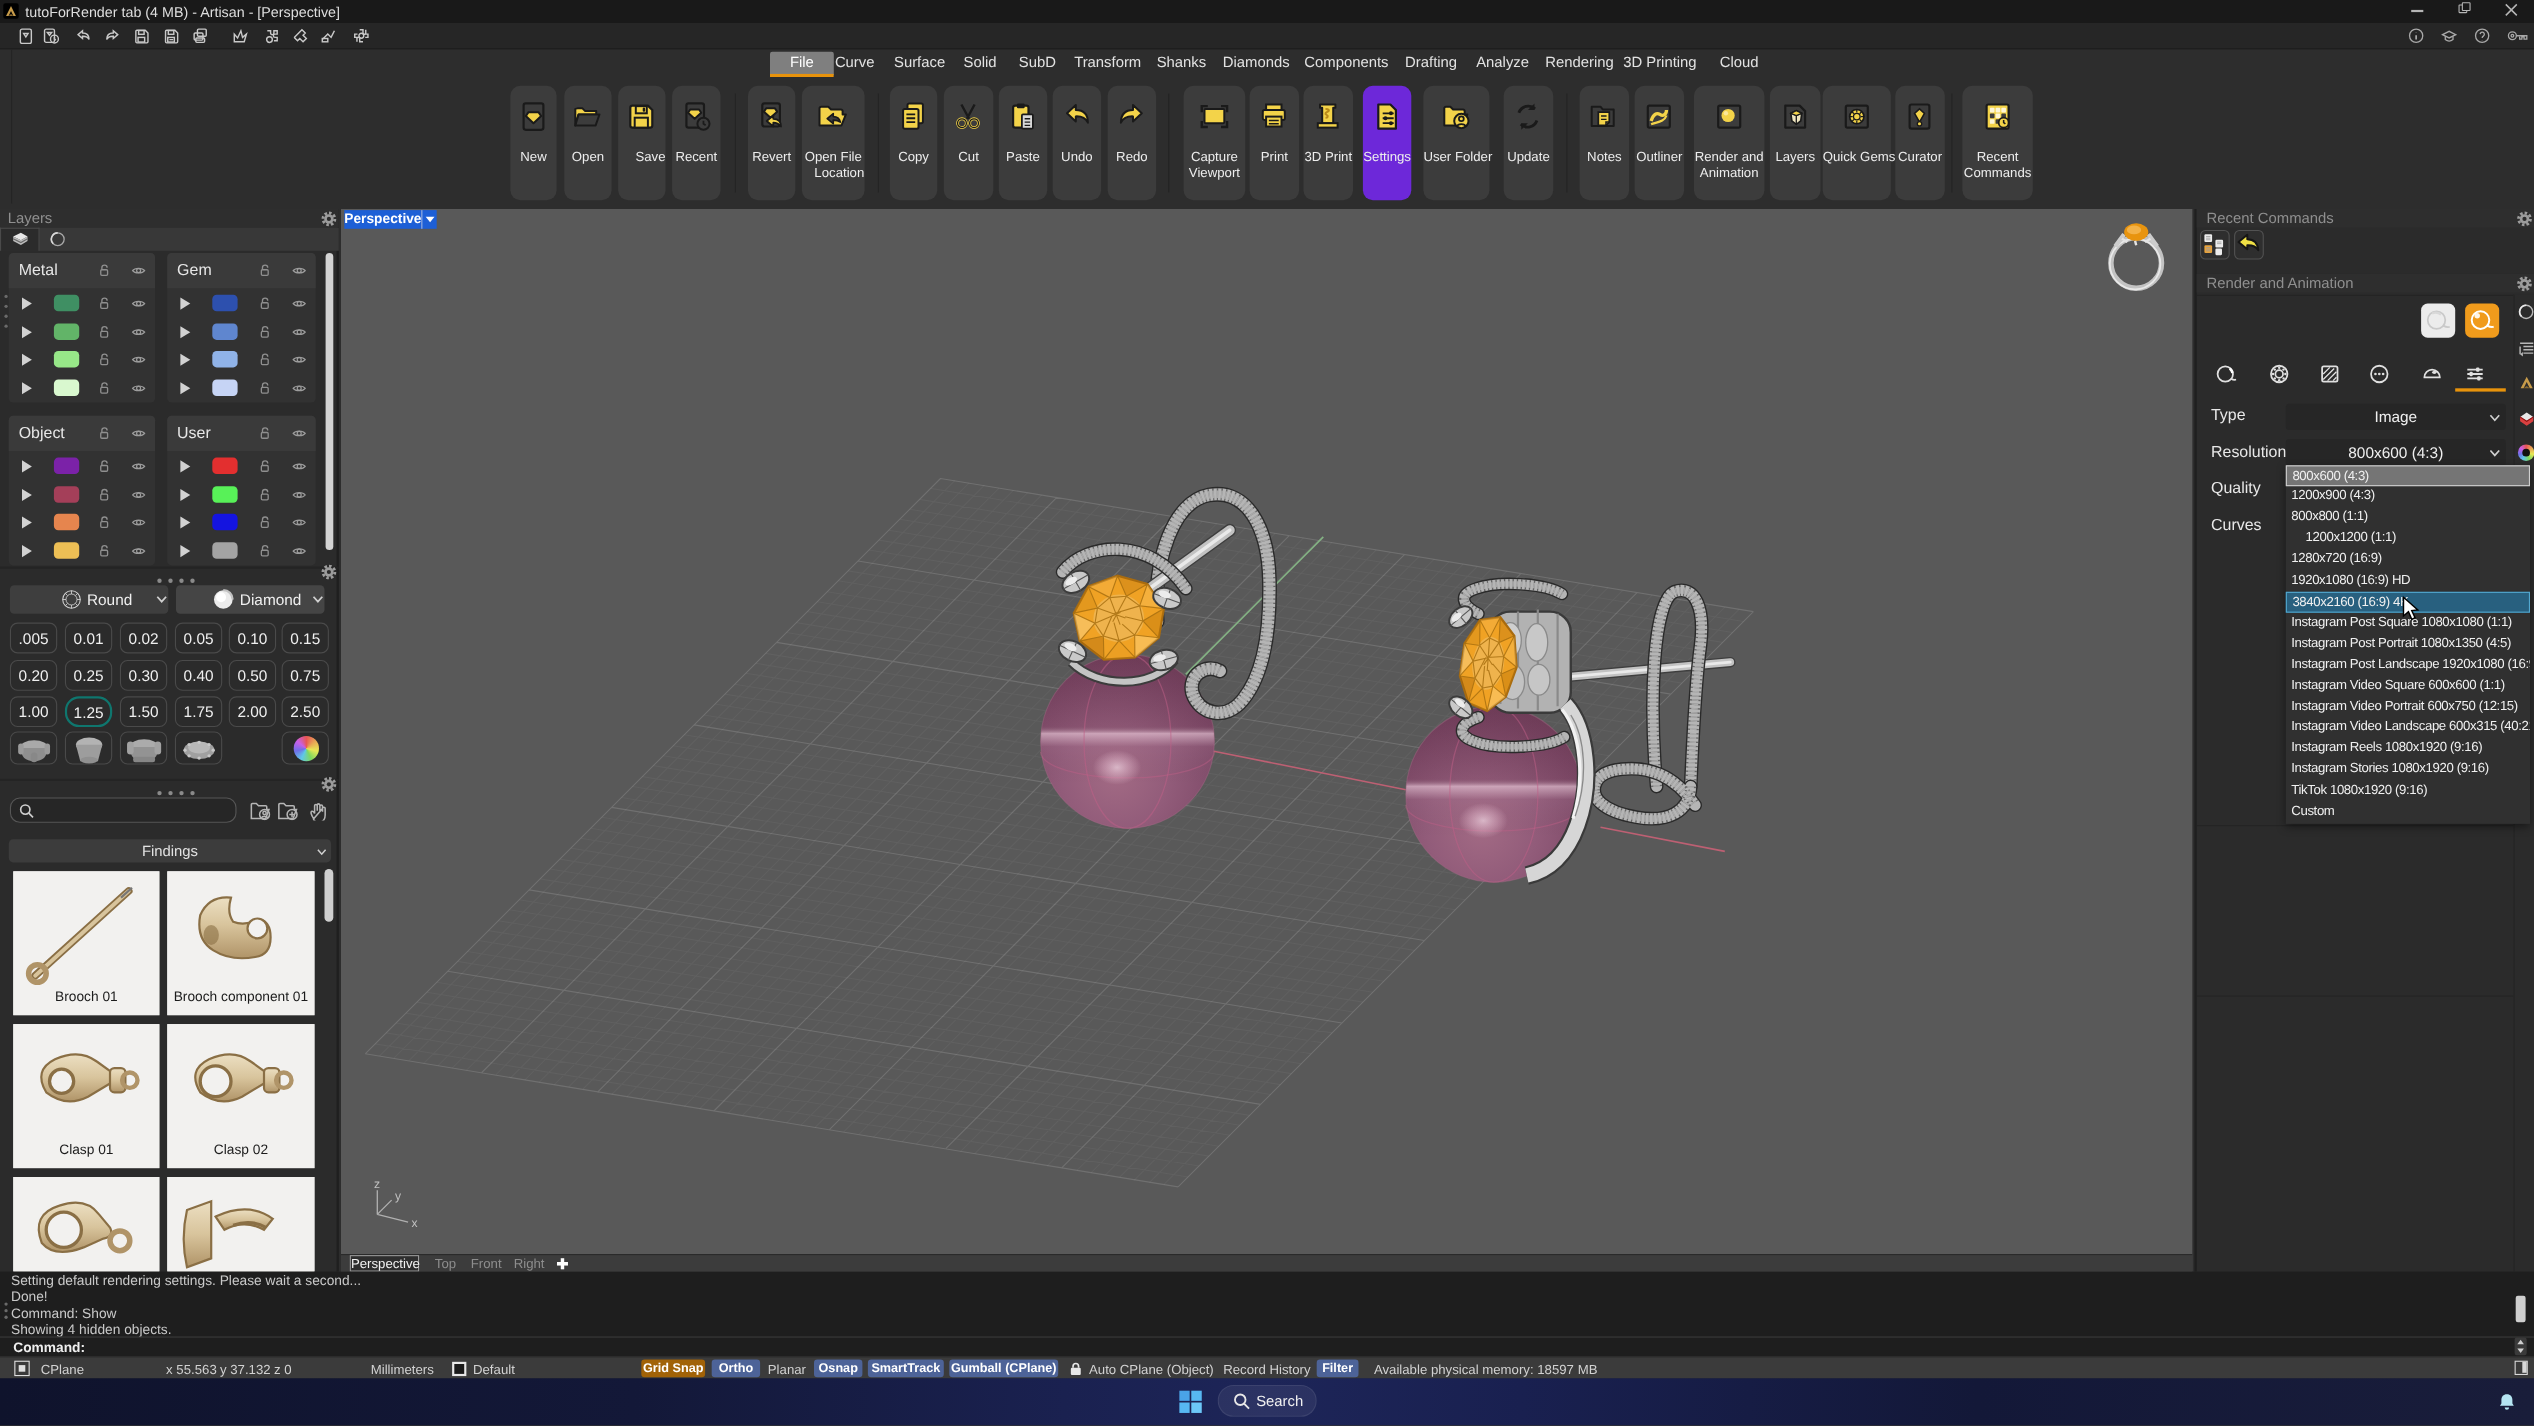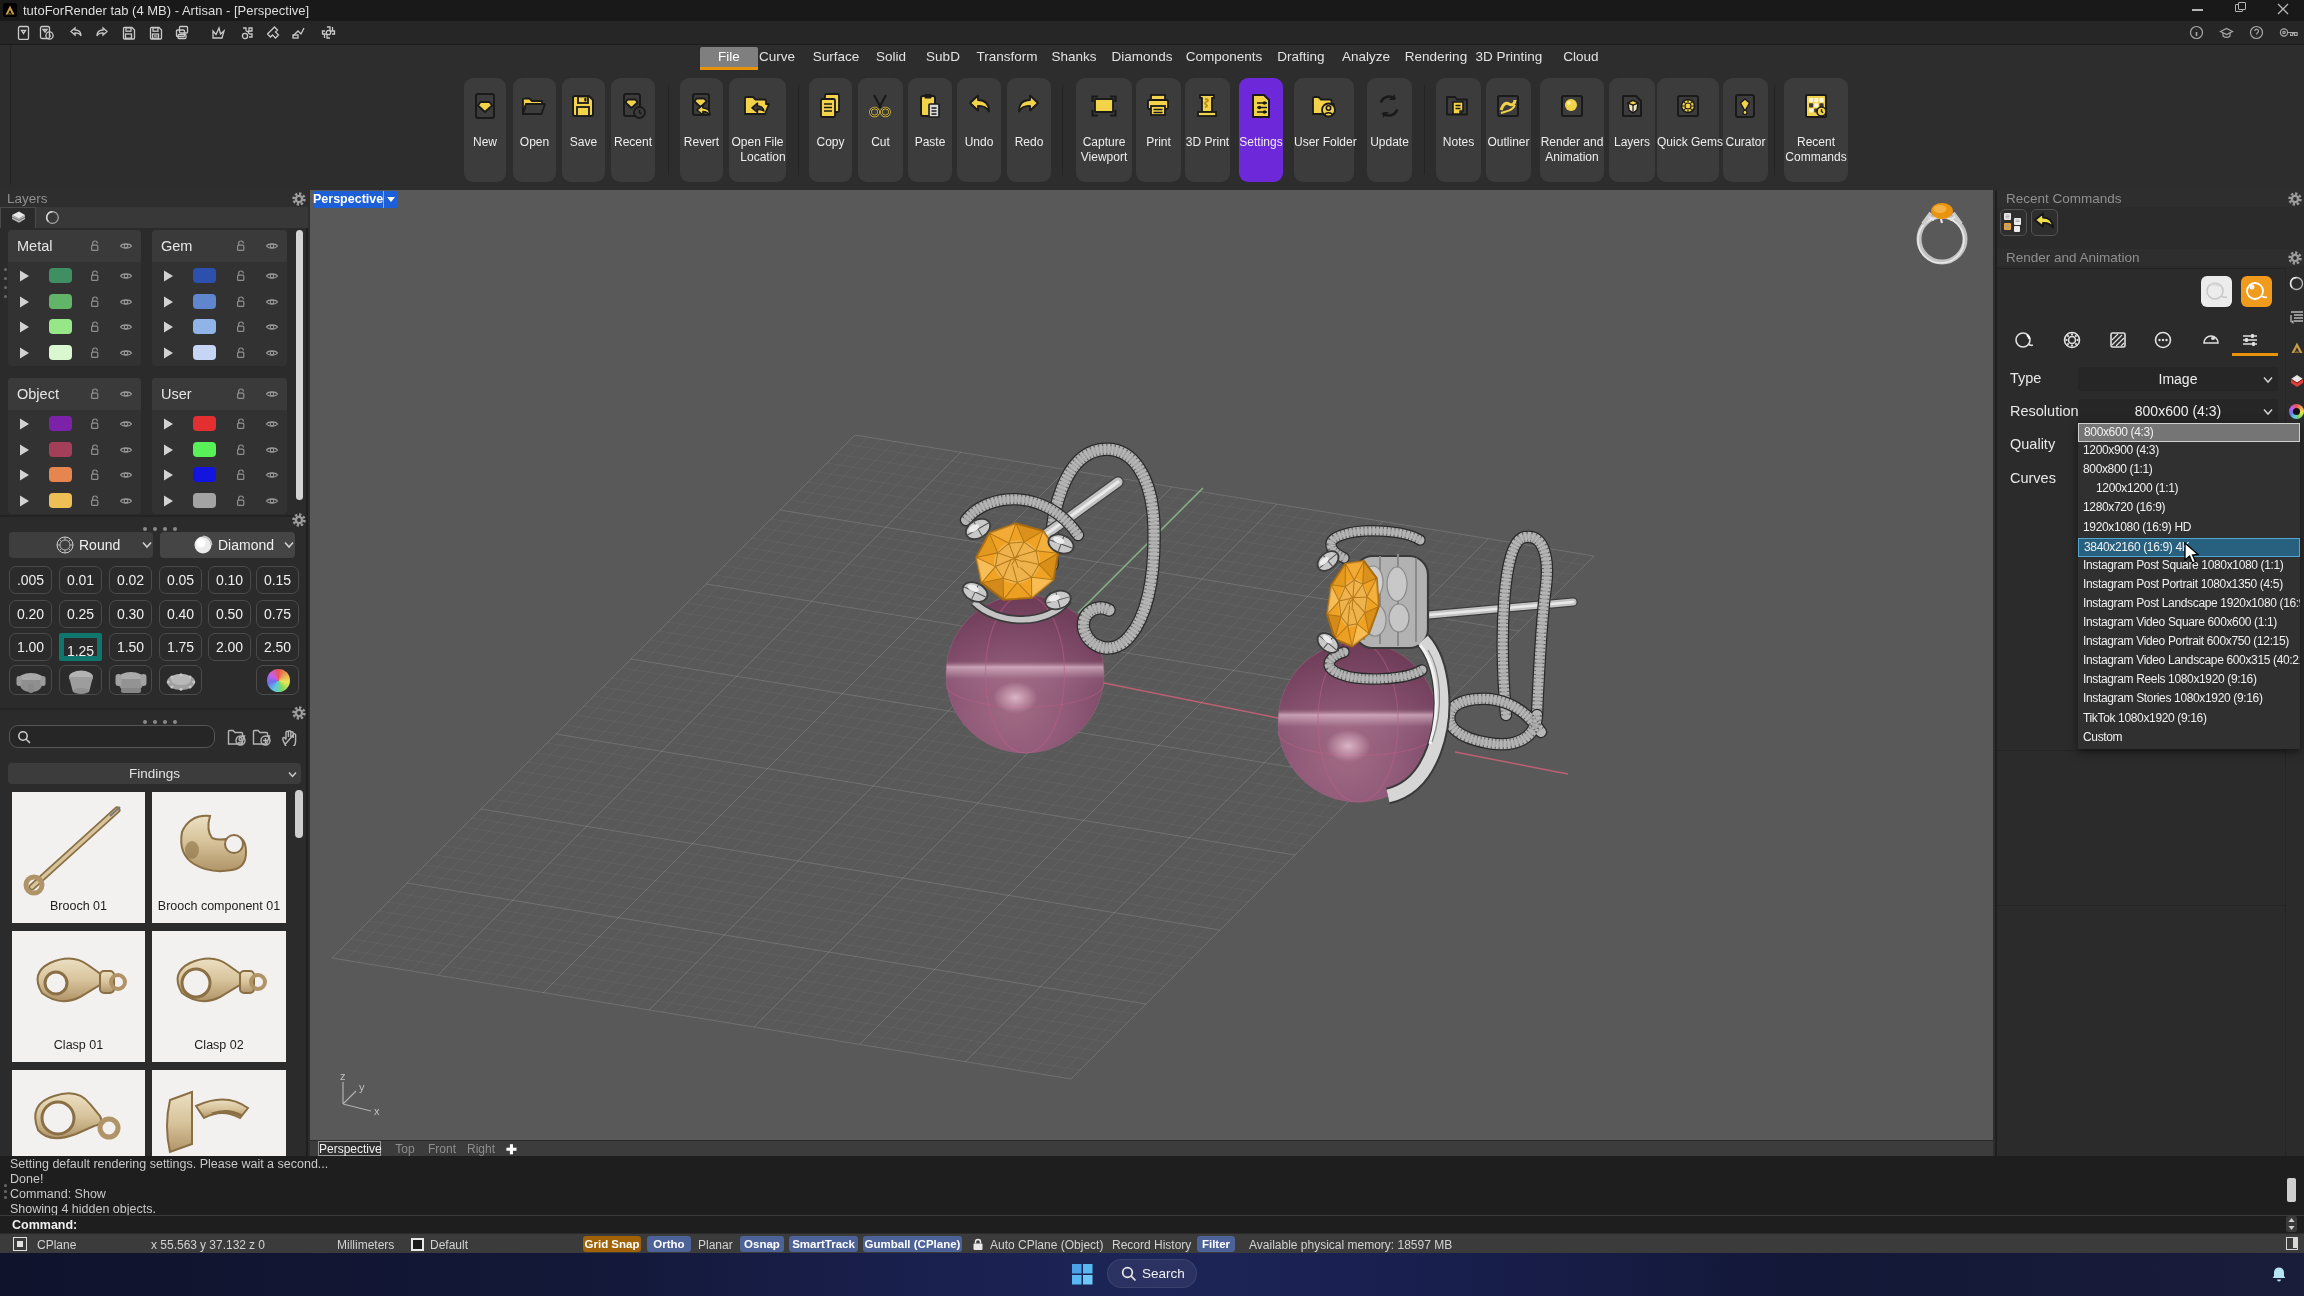--- a/index.html
+++ b/index.html
@@ -159,21 +159,21 @@
       </div>
       <div class="abs" style="left:562px;top:33px;width:43px;height:104px;background:#3c3c3c;border-radius:9px">
         <div class="abs" style="left:6px;top:13px">
           <svg width="30" height="30" viewBox="0 0 30 30" style="">
             <path d="M5 7 a2 2 0 012-2 h14 l4 4 v14 a2 2 0 01-2 2 h-16 a2 2 0 01-2-2z" fill="#f3d349" stroke="#1a1a1a" stroke-width="2" stroke-linejoin="round"></path>
             <rect x="10" y="5.5" width="10" height="6.5" fill="#f3d349" stroke="#1a1a1a" stroke-width="1.8"></rect>
             <rect x="16.3" y="6.8" width="2.2" height="3.8" rx="1" fill="#1a1a1a"></rect>
             <rect x="9" y="16" width="12" height="9" fill="#f3d349" stroke="#1a1a1a" stroke-width="1.8"></rect>
           </svg>
         </div>
-        <div class="abs" style="left:0;top:57px;width:43px;text-align:center;font-size:12px;color:#ededed;white-space:nowrap">Save</div>
+        <div class="abs" style="left:0;top:57px;width:43px;text-align:right;font-size:12px;color:#ededed;white-space:nowrap">Save</div>
       </div>
       <div class="abs" style="left:611px;top:33px;width:44px;height:104px;background:#3c3c3c;border-radius:9px">
         <div class="abs" style="left:7px;top:13px">
           <svg width="30" height="30" viewBox="0 0 30 30" style="">
             <rect x="6" y="3" width="16" height="22" rx="2" stroke="#1a1a1a" stroke-width="2" fill="none"></rect>
             <path d="M9.5 8.5 h8 l2 3 -6 5.5 -6-5.5z" fill="#f3d349" stroke="#1a1a1a" stroke-width="1.8" stroke-linejoin="round"></path>
             <circle cx="21.5" cy="21.5" r="5.5" fill="#3c3c3c" stroke="#1a1a1a" stroke-width="1.8"></circle>
             <path d="M21.5 18.8v2.7l2 1.4" stroke="#1a1a1a" stroke-width="1.6" fill="none"></path>
           </svg>
         </div>
@@ -830,21 +830,21 @@
       <div class="abs" style="left:159px;top:376.0px;width:43px;height:28px;background:#2b2b2b;border:1px solid #4a4a4a;border-radius:7px;text-align:center;line-height:26px;font-size:14px;color:#efefef">0.05</div>
       <div class="abs" style="left:208px;top:376.0px;width:43px;height:28px;background:#2b2b2b;border:1px solid #4a4a4a;border-radius:7px;text-align:center;line-height:26px;font-size:14px;color:#efefef">0.10</div>
       <div class="abs" style="left:256px;top:376.0px;width:43px;height:28px;background:#2b2b2b;border:1px solid #4a4a4a;border-radius:7px;text-align:center;line-height:26px;font-size:14px;color:#efefef">0.15</div>
       <div class="abs" style="left:9px;top:409.6px;width:43px;height:28px;background:#2b2b2b;border:1px solid #4a4a4a;border-radius:7px;text-align:center;line-height:26px;font-size:14px;color:#efefef">0.20</div>
       <div class="abs" style="left:59px;top:409.6px;width:43px;height:28px;background:#2b2b2b;border:1px solid #4a4a4a;border-radius:7px;text-align:center;line-height:26px;font-size:14px;color:#efefef">0.25</div>
       <div class="abs" style="left:109px;top:409.6px;width:43px;height:28px;background:#2b2b2b;border:1px solid #4a4a4a;border-radius:7px;text-align:center;line-height:26px;font-size:14px;color:#efefef">0.30</div>
       <div class="abs" style="left:159px;top:409.6px;width:43px;height:28px;background:#2b2b2b;border:1px solid #4a4a4a;border-radius:7px;text-align:center;line-height:26px;font-size:14px;color:#efefef">0.40</div>
       <div class="abs" style="left:208px;top:409.6px;width:43px;height:28px;background:#2b2b2b;border:1px solid #4a4a4a;border-radius:7px;text-align:center;line-height:26px;font-size:14px;color:#efefef">0.50</div>
       <div class="abs" style="left:256px;top:409.6px;width:43px;height:28px;background:#2b2b2b;border:1px solid #4a4a4a;border-radius:7px;text-align:center;line-height:26px;font-size:14px;color:#efefef">0.75</div>
       <div class="abs" style="left:9px;top:443.2px;width:43px;height:28px;background:#2b2b2b;border:1px solid #4a4a4a;border-radius:7px;text-align:center;line-height:26px;font-size:14px;color:#efefef">1.00</div>
-      <div class="abs" style="left:59px;top:443.2px;width:43px;height:28px;background:#2b2b2b;border:5px solid #0f766e;border-radius:2px;text-align:center;line-height:26px;font-size:14px;color:#efefef">1.25</div>
+      <div class="abs" style="left:59px;top:443.2px;width:43px;height:28px;background:#2b2b2b;border:2px solid #0f766e;border-radius:13px;text-align:center;line-height:26px;font-size:14px;color:#efefef">1.25</div>
       <div class="abs" style="left:109px;top:443.2px;width:43px;height:28px;background:#2b2b2b;border:1px solid #4a4a4a;border-radius:7px;text-align:center;line-height:26px;font-size:14px;color:#efefef">1.50</div>
       <div class="abs" style="left:159px;top:443.2px;width:43px;height:28px;background:#2b2b2b;border:1px solid #4a4a4a;border-radius:7px;text-align:center;line-height:26px;font-size:14px;color:#efefef">1.75</div>
       <div class="abs" style="left:208px;top:443.2px;width:43px;height:28px;background:#2b2b2b;border:1px solid #4a4a4a;border-radius:7px;text-align:center;line-height:26px;font-size:14px;color:#efefef">2.00</div>
       <div class="abs" style="left:256px;top:443.2px;width:43px;height:28px;background:#2b2b2b;border:1px solid #4a4a4a;border-radius:7px;text-align:center;line-height:26px;font-size:14px;color:#efefef">2.50</div>
       <div class="abs" style="left:9px;top:475px;width:43px;height:30px;background:#2b2b2b;border:1px solid #4a4a4a;border-radius:7px">
         <svg width="42" height="29" viewBox="0 0 42 29" style="">
           <ellipse cx="21" cy="14" rx="13" ry="7" fill="#a9a9a9"></ellipse>
           <path d="M9 14 q0 12 12 12 q12 0 12-12" fill="#8f8f8f"></path>
           <rect x="6.5" y="10" width="5" height="10" rx="2.5" fill="#9b9b9b"></rect>
           <rect x="30.5" y="10" width="5" height="10" rx="2.5" fill="#9b9b9b"></rect>

